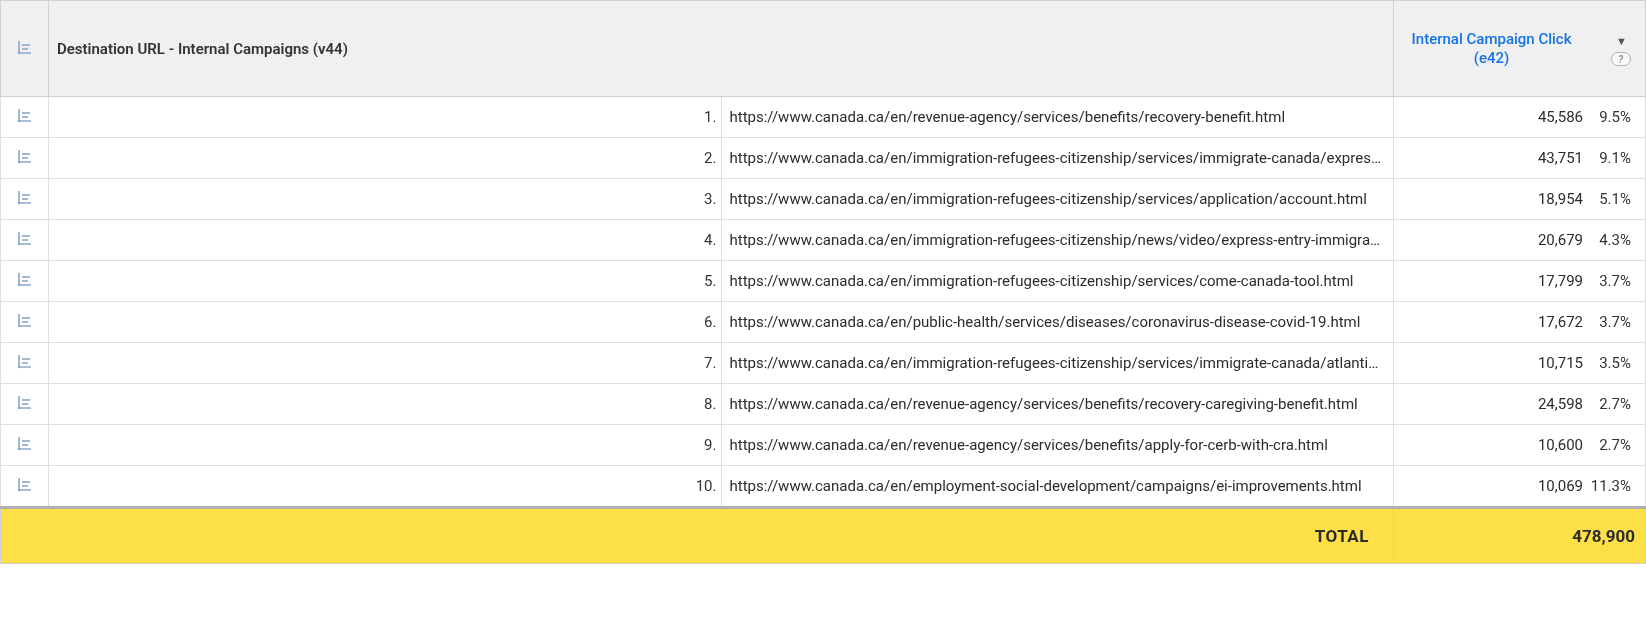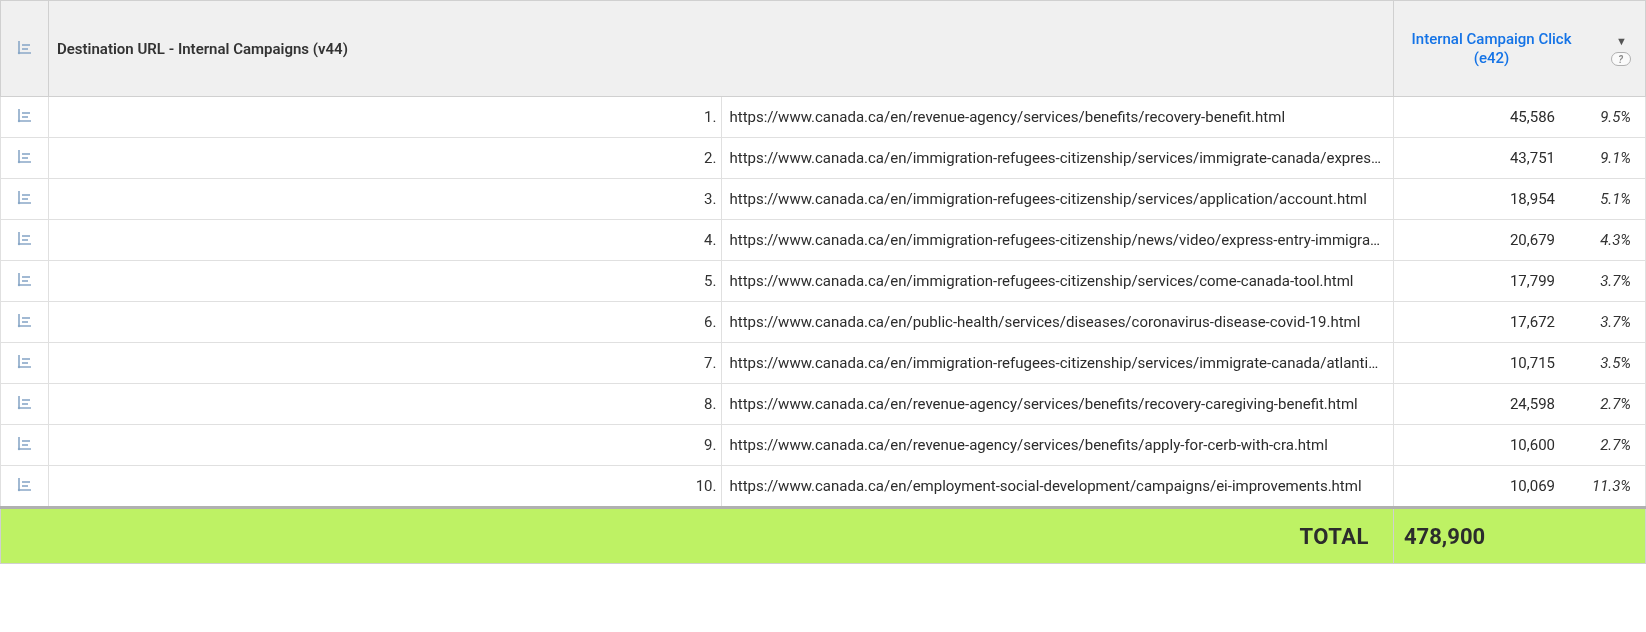--- a/index.html
+++ b/index.html
@@ -72,36 +72,35 @@
     vertical-align: middle;
     height: 40px;
     background: #fff;
   }
   .data-row .col-icon { text-align: center; }
   .data-row .col-rank { text-align: right; color: #333; padding-right: 4px;}
   .data-row .col-url  { color: #2c2c2c; white-space: nowrap; overflow: hidden; text-overflow: ellipsis; }
   .metric-cell {
     display: flex;
     justify-content: flex-end;
-    gap: 28px;
     padding-right: 6px;
   }
   .metric-value { min-width: 72px; text-align: right; }
-  .metric-pct   { min-width: 48px; text-align: right; color: #333; font-style: italic;}
+  .metric-pct   { min-width: 48px; text-align: right; color: #333;}
   .total-row td {
     border: 1px solid #d0d0d0;
     border-top: 3px solid #b0b0b0;
     padding: 14px 10px;
     font-weight: 700;
-    font-size: 22px;
-    background: #bef264;
+    font-size: 17px;
+    background: #fde047;
     height: 56px;
   }
   .total-row .total-label { text-align: right; padding-right: 24px; letter-spacing: 0.5px;}
-  .total-row .total-value { text-align: left; }
+  .total-row .total-value { text-align: right; }
   .breakdown-icon {
     color: #8aa8c8;
     cursor: pointer;
     width: 18px; height: 18px;
     display: inline-block;
   }
   .breakdown-icon svg { width: 18px; height: 18px; display: block; }
 </style>
 </head>
 <body>

